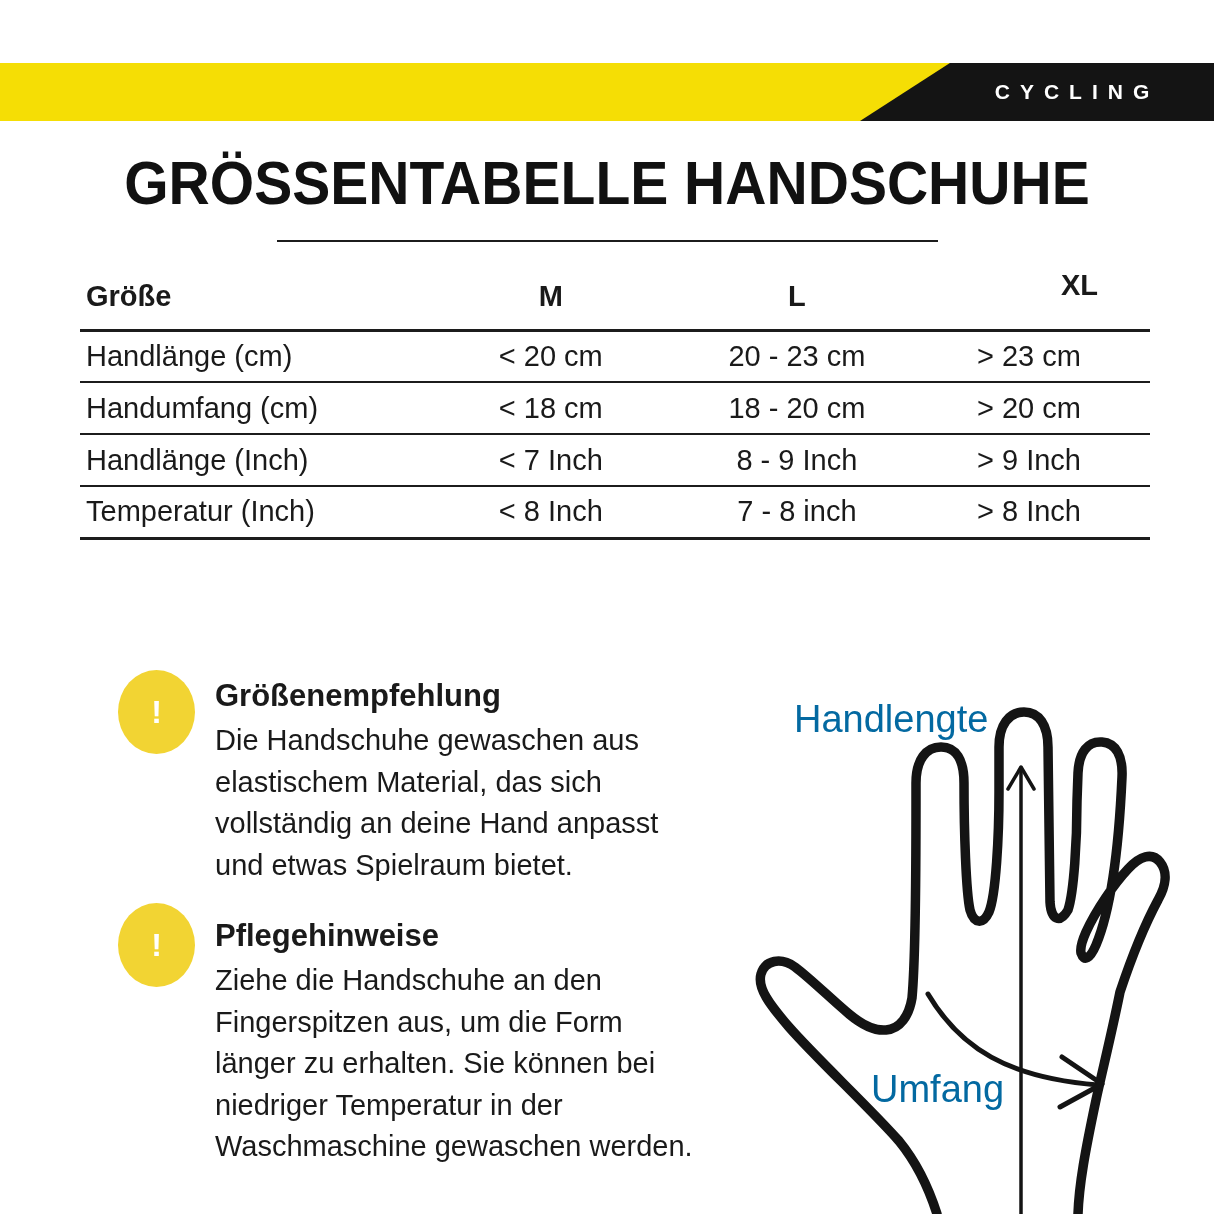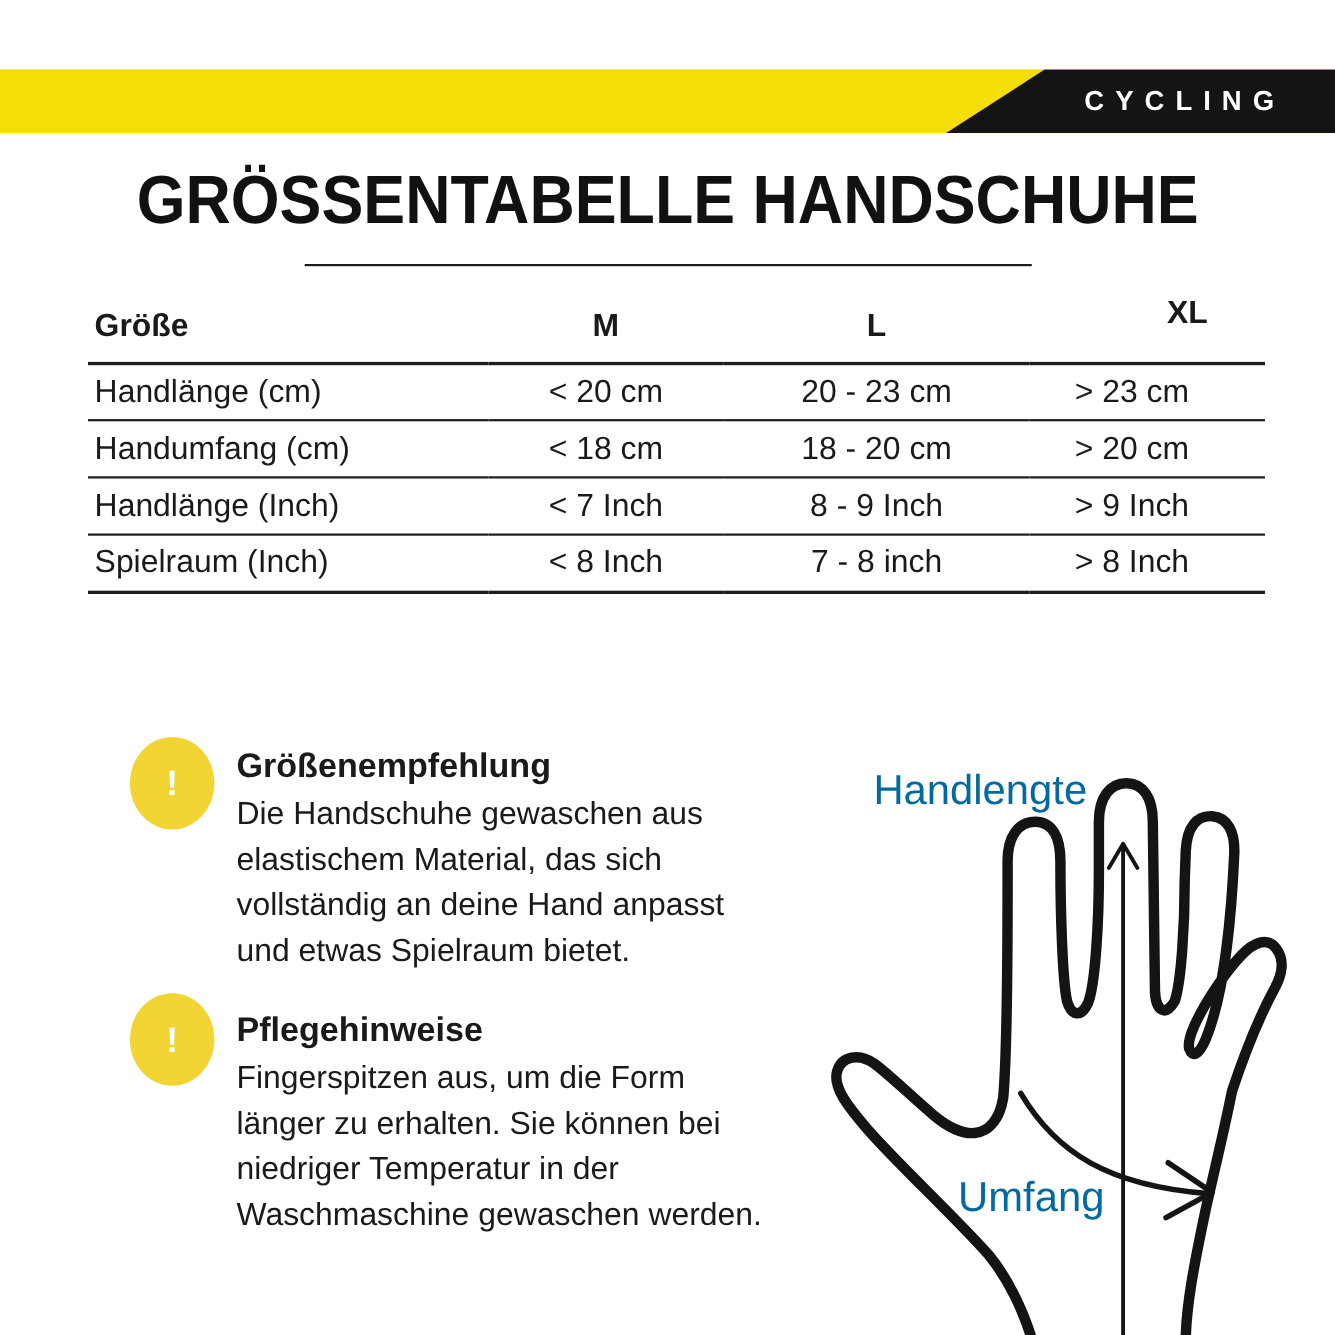--- a/index.html
+++ b/index.html
@@ -25,21 +25,21 @@
     background:var(--banner_yellow);
   }
   .banner-flag{
     position:absolute;right:0;top:0;width:354px;height:58px;
     background:var(--flag_black);
     clip-path:polygon(25.4% 0,100% 0,100% 100%,0 100%);
     display:flex;align-items:center;justify-content:center;
     padding-left:80px;
   }
   .banner-flag span{
-    color:#ffffff;font-size:25px;font-weight:700;letter-spacing:10px;
+    color:#ffffff;font-size:21px;font-weight:700;letter-spacing:10px;
     white-space:nowrap;
   }
   
   .title{
     position:absolute;left:0;top:150px;width:1214px;
     text-align:center;font-size:62px;font-weight:700;line-height:66px;
     transform:scaleX(0.92);transform-origin:center;
     white-space:nowrap;color:#111;
   }
   .title-rule{
@@ -136,21 +136,21 @@
       <td>18 - 20 cm</td>
       <td class="last">&gt; 20 cm</td>
     </tr>
     <tr>
       <td class="first">Handlänge (Inch)</td>
       <td>&lt; 7 Inch</td>
       <td>8 - 9 Inch</td>
       <td class="last">&gt; 9 Inch</td>
     </tr>
     <tr>
-      <td class="first">Spielraum (Inch)</td>
+      <td class="first">Temperatur (Inch)</td>
       <td>&lt; 8 Inch</td>
       <td>7 - 8 inch</td>
       <td class="last">&gt; 8 Inch</td>
     </tr>
   </tbody>
 </table>
 
 <div class="info-icon icon-1">
   <span>!</span>
 </div>
@@ -160,20 +160,21 @@
   <div>elastischem Material, das sich</div>
   <div>vollständig an deine Hand anpasst</div>
   <div>und etwas Spielraum bietet.</div>
 </div>
 
 <div class="info-icon icon-2">
   <span>!</span>
 </div>
 <div class="sec-heading heading-2">Pflegehinweise</div>
 <div class="sec-body body-2">
+  <div>Ziehe die Handschuhe an den</div>
   <div>Fingerspitzen aus, um die Form</div>
   <div>länger zu erhalten. Sie können bei</div>
   <div>niedriger Temperatur in der</div>
   <div>Waschmaschine gewaschen werden.</div>
 </div>
 
 <svg class="hand-svg" viewBox="730 660 484 554" fill="none" xmlns="http://www.w3.org/2000/svg">
 
   <path stroke="#141414" stroke-width="9.5" stroke-linecap="round" stroke-linejoin="round" d="
 M 937 1214

